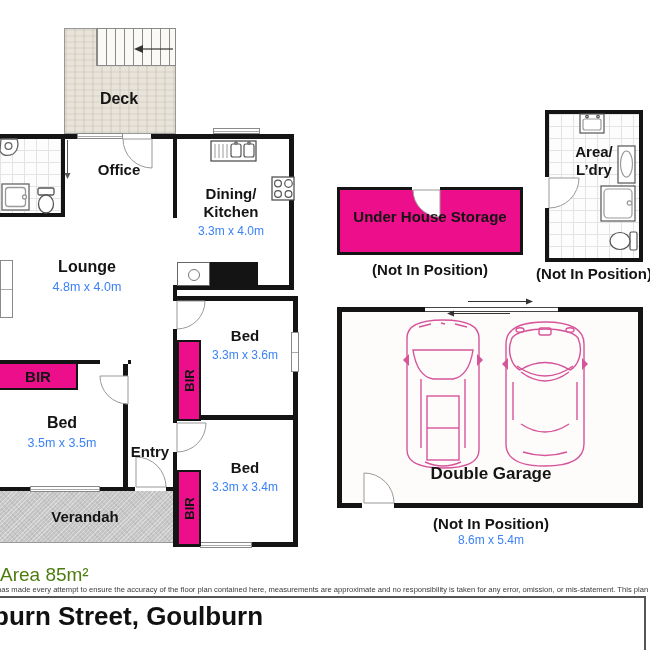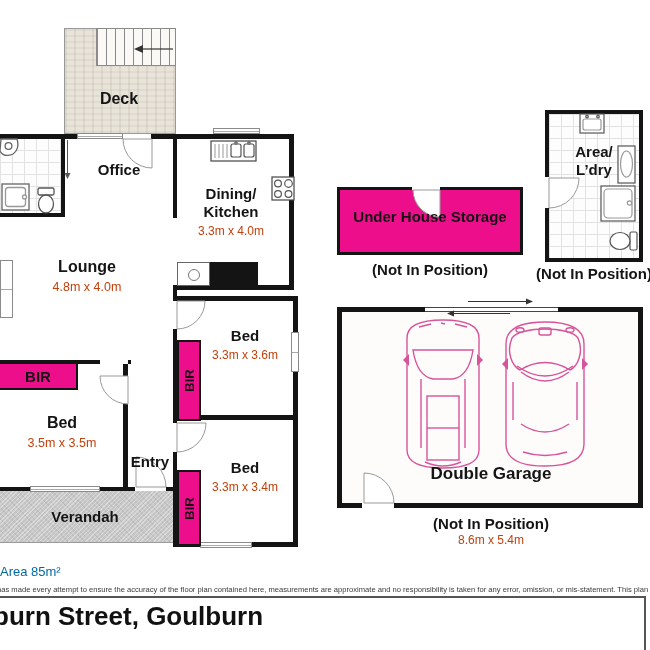--- a/index.html
+++ b/index.html
@@ -7,21 +7,21 @@
          font-family:"Liberation Sans",sans-serif;}
   .wall{position:absolute;background:#141414;}
   .gap{position:absolute;background:#fff;}
   .win{position:absolute;background:#fff;border:1px solid #8a8a8a;box-sizing:border-box;}
   .win:after{content:"";position:absolute;left:0;top:50%;width:100%;border-top:1px solid #aaa;}
   .tiles{position:absolute;background:
       linear-gradient(#e3e3e3 1px,transparent 1px),
       linear-gradient(90deg,#e3e3e3 1px,transparent 1px),#fdfdfd;
       background-size:12px 12px;}
   .rl{position:absolute;font-weight:700;color:#141414;text-align:center;line-height:1.12;}
-  .dim{position:absolute;font-weight:400;color:#c2410c;text-align:center;}
+  .dim{position:absolute;font-weight:400;color:#3b82f6;text-align:center;}
   .note{position:absolute;font-weight:700;color:#141414;text-align:center;}
   .pinkbox{position:absolute;background:#EC0E8A;border:3px solid #141414;box-sizing:border-box;}
   .birh{position:absolute;background:#EC0E8A;border:2.5px solid #141414;border-left:none;
         display:flex;align-items:center;justify-content:center;
         font-weight:700;font-size:15px;color:#141414;}
   .birv{position:absolute;background:#EC0E8A;border:2.5px solid #141414;
         display:flex;align-items:center;justify-content:center;
         font-weight:700;font-size:13px;color:#141414;}
   .birv span{transform:rotate(-90deg);}
   .deck{position:absolute;border:1.5px solid #999;box-sizing:border-box;background:
@@ -32,21 +32,21 @@
   .verandah{position:absolute;background:
       repeating-linear-gradient(135deg,rgba(255,255,255,.35) 0 1px,transparent 1px 3px),
       repeating-linear-gradient(45deg,rgba(0,0,0,.06) 0 1px,transparent 1px 4px),#c7c7c7;
       border-bottom:1px solid #9a9a9a;box-sizing:border-box;}
   .garage{position:absolute;border:5px solid #141414;box-sizing:border-box;background:#fdfcfb;}
   .bathbox{position:absolute;border:4px solid #141414;box-sizing:border-box;}
   .slider{position:absolute;background:#fff;border-top:1.3px solid #444;border-bottom:1.3px solid #444;box-sizing:border-box;}
   .cab{position:absolute;background:#fff;border:1.5px solid #666;box-sizing:border-box;}
   .washer{position:absolute;border:1.5px solid #777;border-radius:50%;background:#fff;}
   .counter{position:absolute;background:#141414;}
-  .footer-area{position:absolute;font-size:13px;color:#0369a1;}
+  .footer-area{position:absolute;font-size:19px;color:#4d7c0f;}
   .footer-disc{position:absolute;font-size:7.6px;color:#3a3a3a;white-space:nowrap;}
   .footer-addr{position:absolute;font-size:26px;font-weight:700;color:#111;white-space:nowrap;}
   .hline{position:absolute;background:#555;}
   svg.overlay{position:absolute;left:0;top:0;pointer-events:none;}
 </style>
 </head>
 <body>
 
 <div class="scene">
 
@@ -214,21 +214,21 @@
   <div class="rl" style="left:181px;top:204px;width:100px;font-size:15px;">Kitchen</div>
   <div class="dim" style="left:181px;top:224px;width:100px;font-size:12px;">3.3m x 4.0m</div>
   <div class="rl" style="left:27px;top:258px;width:120px;font-size:16px;">Lounge</div>
   <div class="dim" style="left:27px;top:280px;width:120px;font-size:12.5px;">4.8m x 4.0m</div>
   <div class="rl" style="left:2px;top:414px;width:120px;font-size:16px;">Bed</div>
   <div class="dim" style="left:2px;top:436px;width:120px;font-size:12.5px;">3.5m x 3.5m</div>
   <div class="rl" style="left:195px;top:328px;width:100px;font-size:15px;">Bed</div>
   <div class="dim" style="left:195px;top:348px;width:100px;font-size:12px;">3.3m x 3.6m</div>
   <div class="rl" style="left:195px;top:460px;width:100px;font-size:15px;">Bed</div>
   <div class="dim" style="left:195px;top:480px;width:100px;font-size:12px;">3.3m x 3.4m</div>
-  <div class="rl" style="left:110px;top:444px;width:80px;font-size:15px;margin-top:10px;">Entry</div>
+  <div class="rl" style="left:110px;top:444px;width:80px;font-size:15px;">Entry</div>
   <div class="rl" style="left:15px;top:509px;width:140px;font-size:15px;">Verandah</div>
 
   <div class="rl" style="left:340px;top:209px;width:180px;font-size:15px;">Under House Storage</div>
   <div class="note" style="left:340px;top:261px;width:180px;font-size:15px;">(Not In Position)</div>
   <div class="rl" style="left:554px;top:144px;width:80px;font-size:15px;">Area/</div>
   <div class="rl" style="left:554px;top:162px;width:80px;font-size:15px;">L’dry</div>
   <div class="note" style="left:524px;top:265px;width:140px;font-size:15px;">(Not In Position)</div>
   <div class="rl" style="left:391px;top:464px;width:200px;font-size:17px;">Double Garage</div>
   <div class="dim" style="left:391px;top:485px;width:200px;font-size:12px;margin-top:48px;">8.6m x 5.4m</div>
   <div class="note" style="left:411px;top:515px;width:160px;font-size:15px;">(Not In Position)</div>

